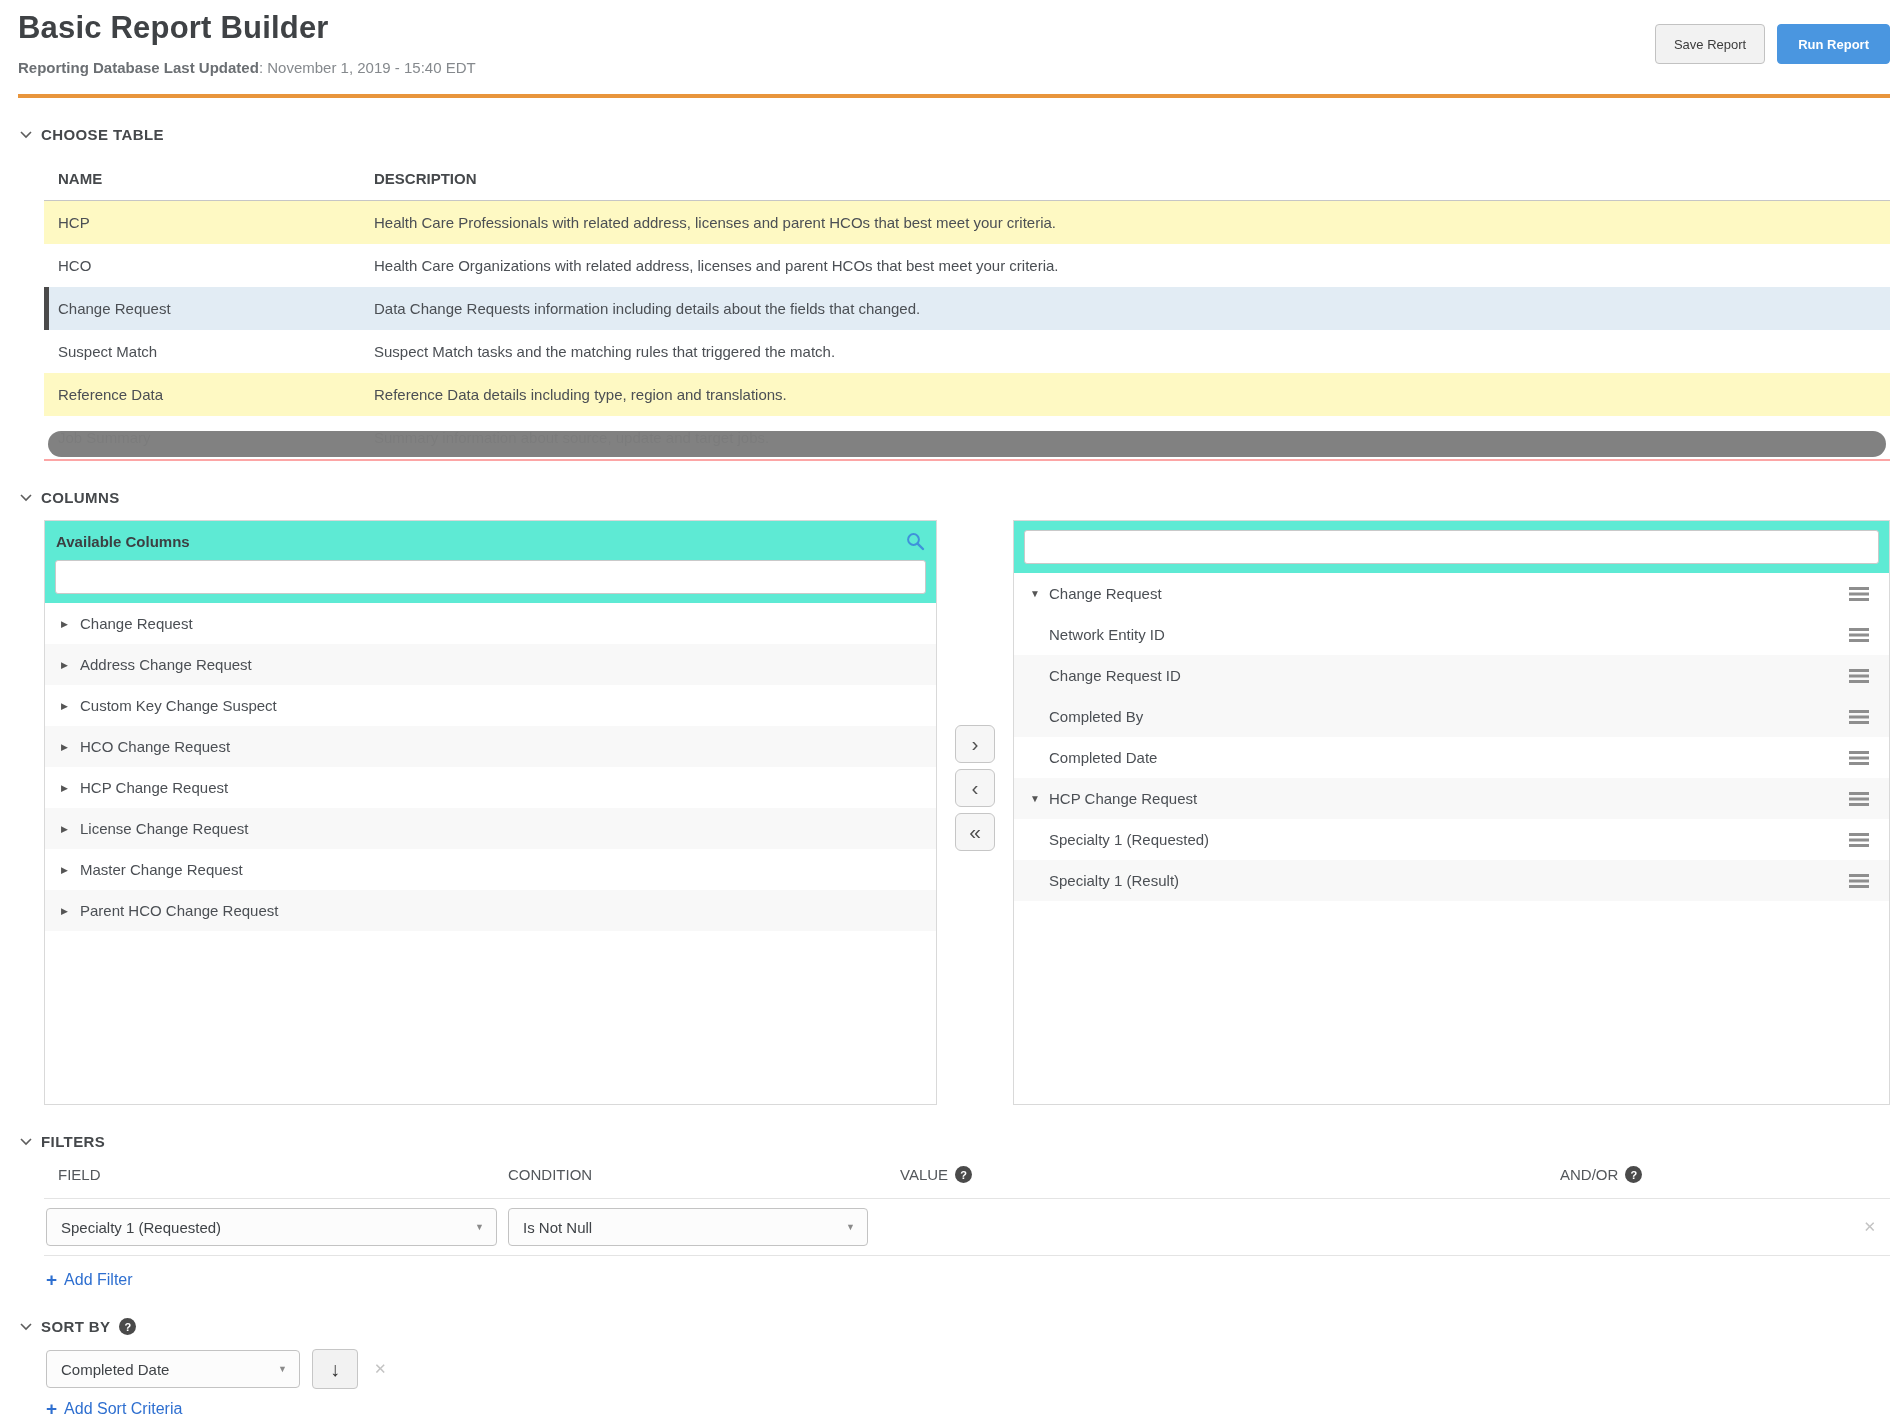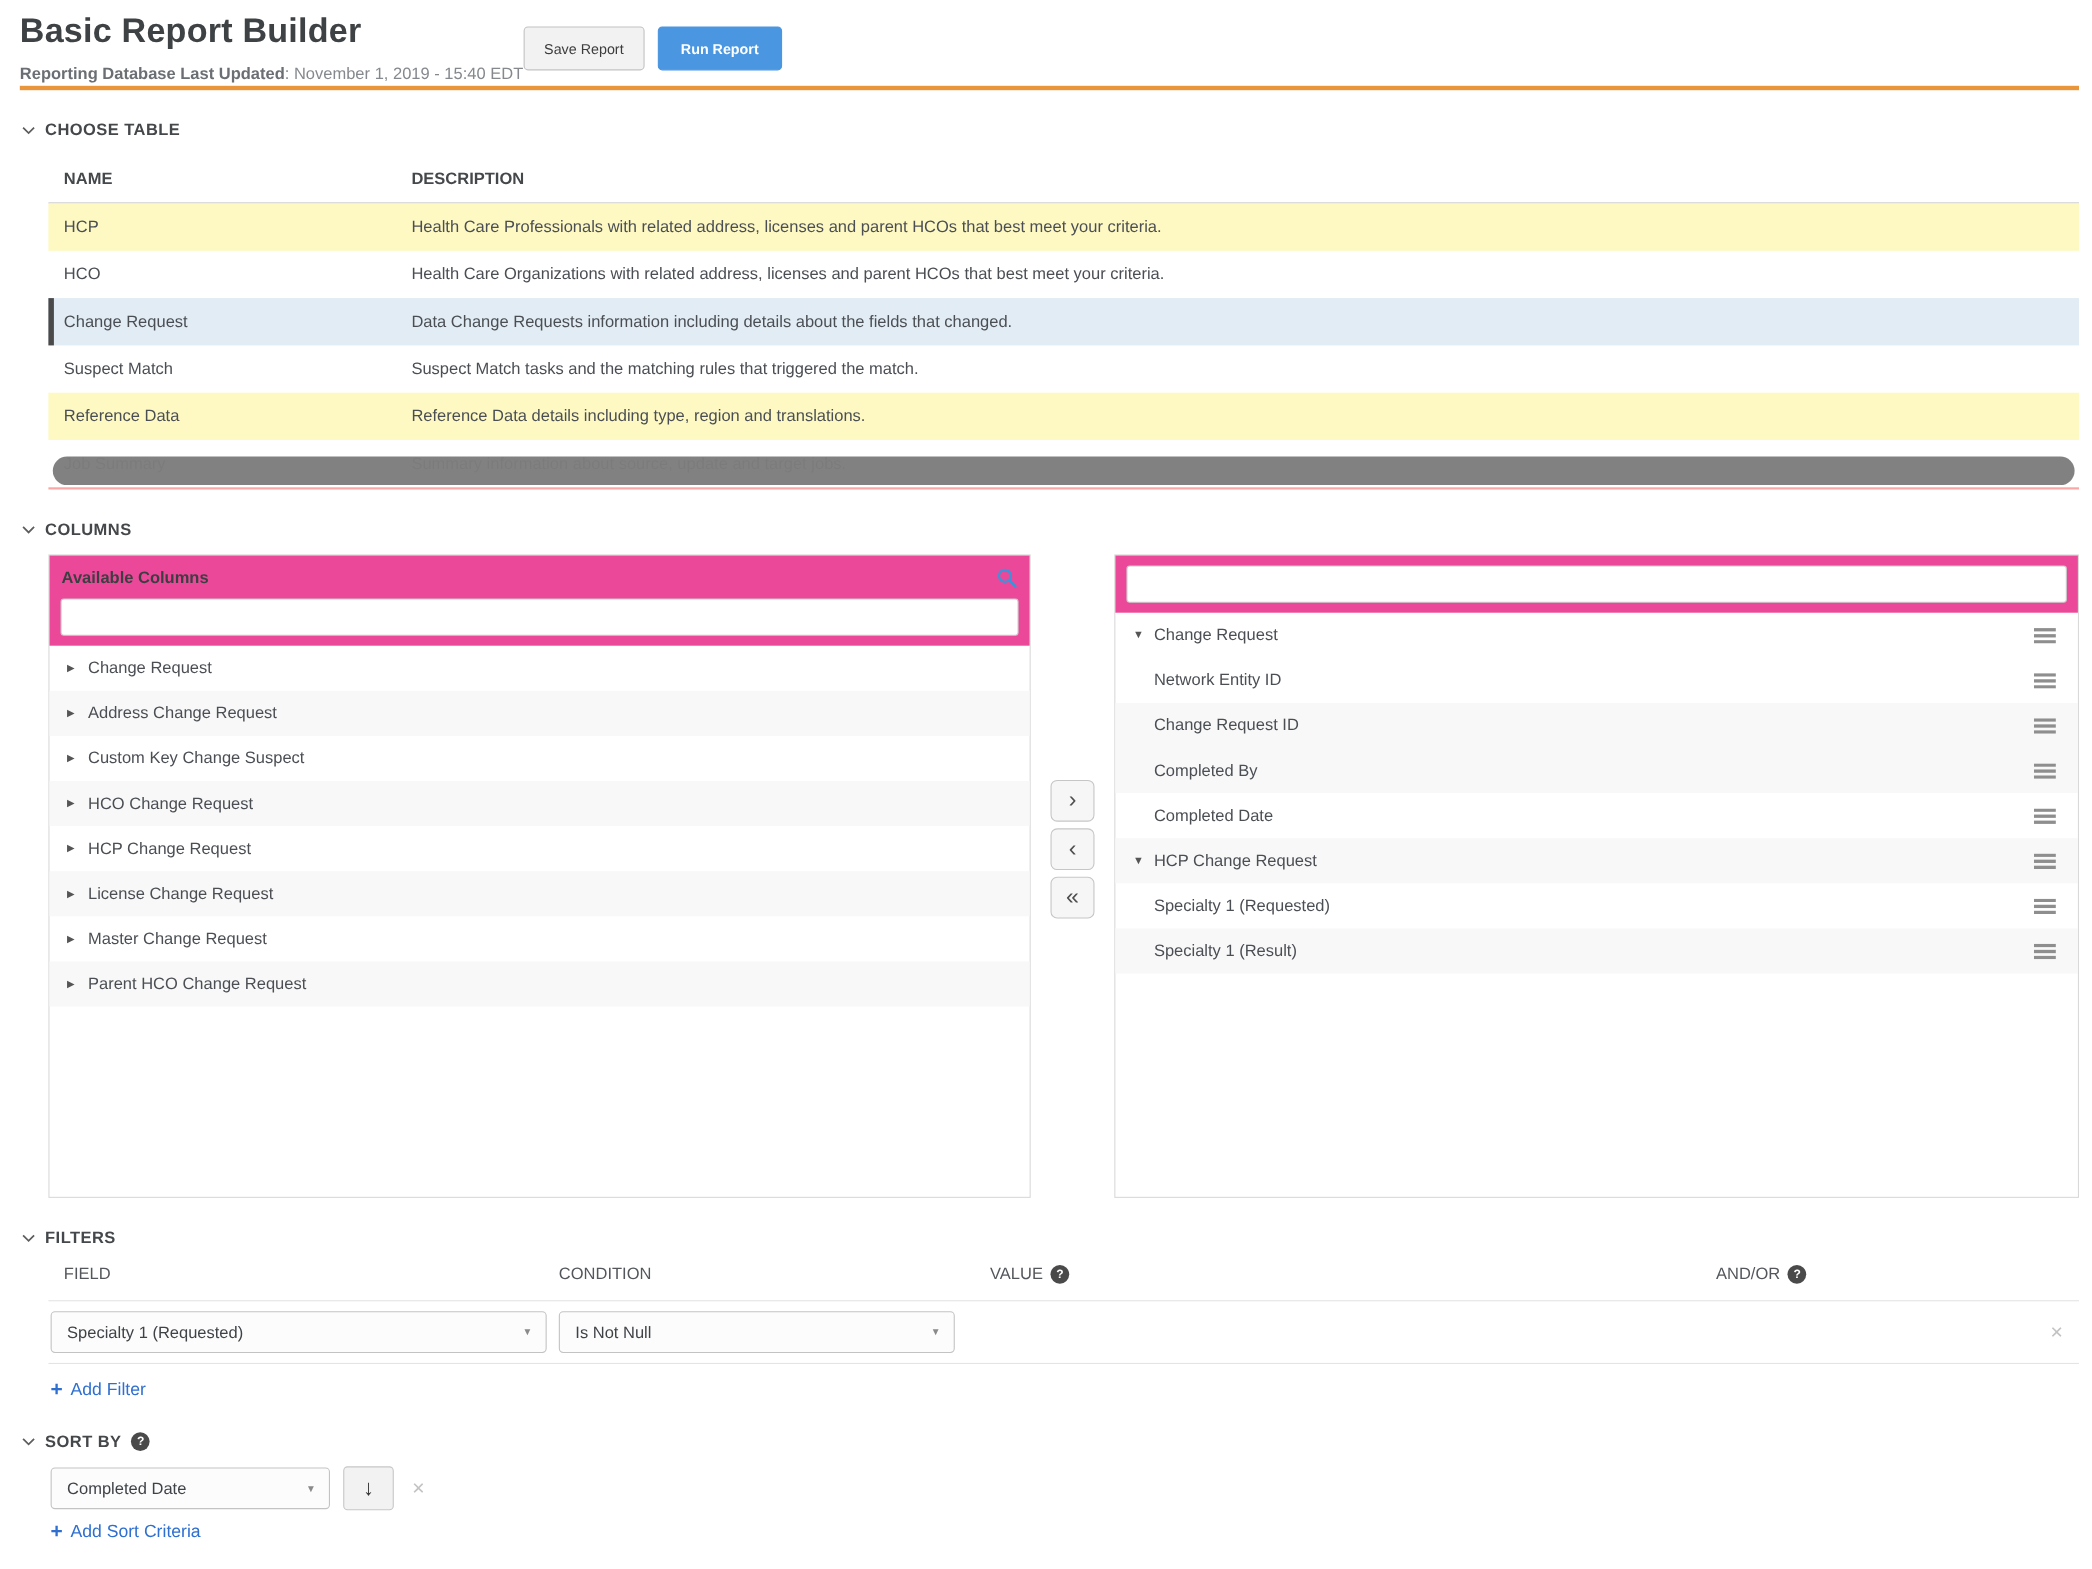--- a/index.html
+++ b/index.html
@@ -1,21 +1,21 @@
 <!DOCTYPE html>
 <html><head>
 <meta charset="utf-8">
 <style>
   * { box-sizing: border-box; }
   body { margin:0; background:#fff; font-family:"Liberation Sans","DejaVu Sans",sans-serif; color:#4b4f54; }
   .page { width:1902px; height:1426px; padding:0 12px 0 18px; overflow:hidden; position:relative; }
 
   
-  .topbar { display:flex; align-items:flex-start;
-            border-bottom:4px solid #e8953c; padding:10px 0 2px 0; }
+  .topbar { display:flex; justify-content:space-between; align-items:flex-start;
+            border-bottom:4px solid #e8953c; padding:10px 0 18px 0; }
   .title { font-size:31px; font-weight:700; color:#3f4245; margin:0 0 13px 0; letter-spacing:.2px; }
   .subtitle { font-size:15px; color:#85898d; }
   .subtitle b { color:#6b6f73; font-weight:700; }
   .actions { display:flex; gap:12px; margin-top:14px; }
   .btn { height:40px; border-radius:4px; font-size:13px; padding:0 18px; cursor:pointer;
          border:1px solid #c2c2c2; background:#f2f2f2; color:#3c3c3c; font-family:inherit; }
   .btn.primary { background:#4a96e0; border-color:#4a96e0; color:#fff; font-weight:700; padding:0 20px; }
 
   
   .sec-head { display:flex; align-items:center; gap:9px; margin:28px 0 14px 2px; cursor:pointer; }
@@ -33,21 +33,21 @@
   .trow.selected::before { content:""; position:absolute; left:0; top:0; bottom:0; width:5px; background:#4a4a4a; }
   .trow.jobrow { position:relative; color:#8f9296; }
   .hscroll-thumb { position:absolute; left:4px; right:4px; top:15px; height:26px;
                    background:rgba(122,122,122,.95); border-radius:13px; cursor:pointer; }
 
   
   .cols-wrap { display:flex; margin-left:26px; }
   .panel { border:1px solid #d9d9d9; height:585px; background:#fff; }
   .panel.avail { width:893px; }
   .panel.sel { flex:1; }
-  .panel-head { background:#ec4899; padding:9px 10px; }
+  .panel-head { background:#5eead4; padding:9px 10px; }
   .panel-title-row { display:flex; align-items:center; justify-content:space-between; margin:2px 1px 9px 1px; }
   .panel-title { font-size:15px; font-weight:700; color:#3c3f42; }
   .search-icon { cursor:pointer; display:flex; }
   .search-input { display:block; width:100%; height:34px; border:1px solid #c9c9c9; border-radius:3px;
                   font-size:15px; padding:0 10px; outline:none; font-family:inherit; }
   .prow { display:flex; align-items:center; height:41px; font-size:15px; color:#4b4f54; cursor:pointer; }
   .prow.stripe { background:#f8f8f8; }
   .tri { font-size:9px; color:#555; margin:0 9px 0 16px; width:10px; flex:none; }
   .prow.group .tri { font-size:10px; }
   .prow.child { padding-left:35px; }

